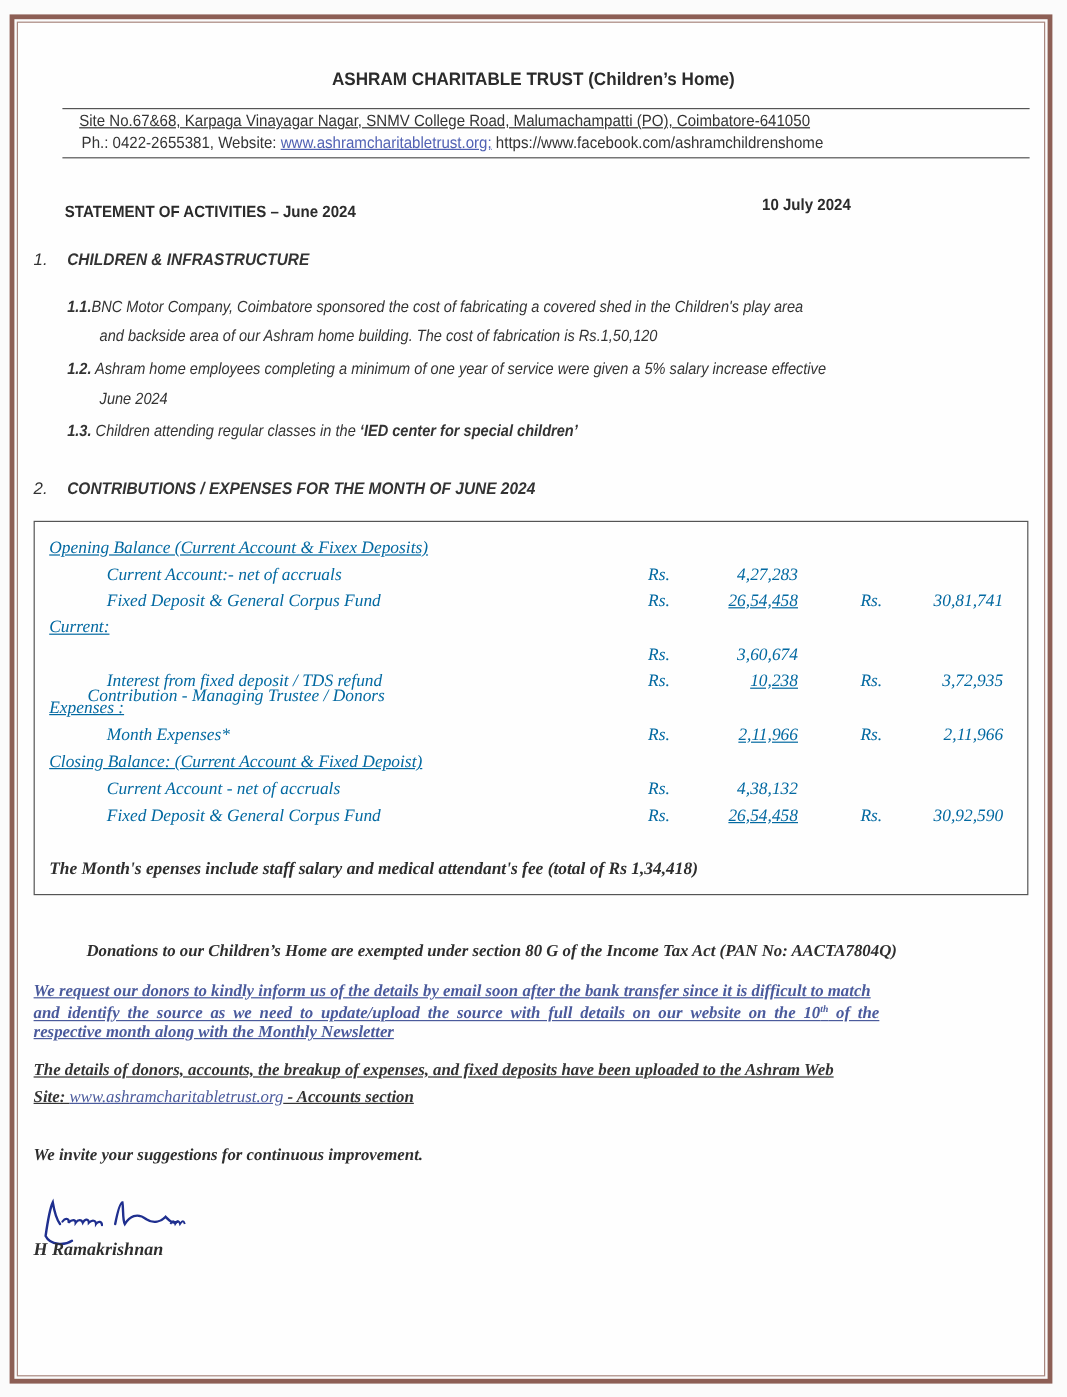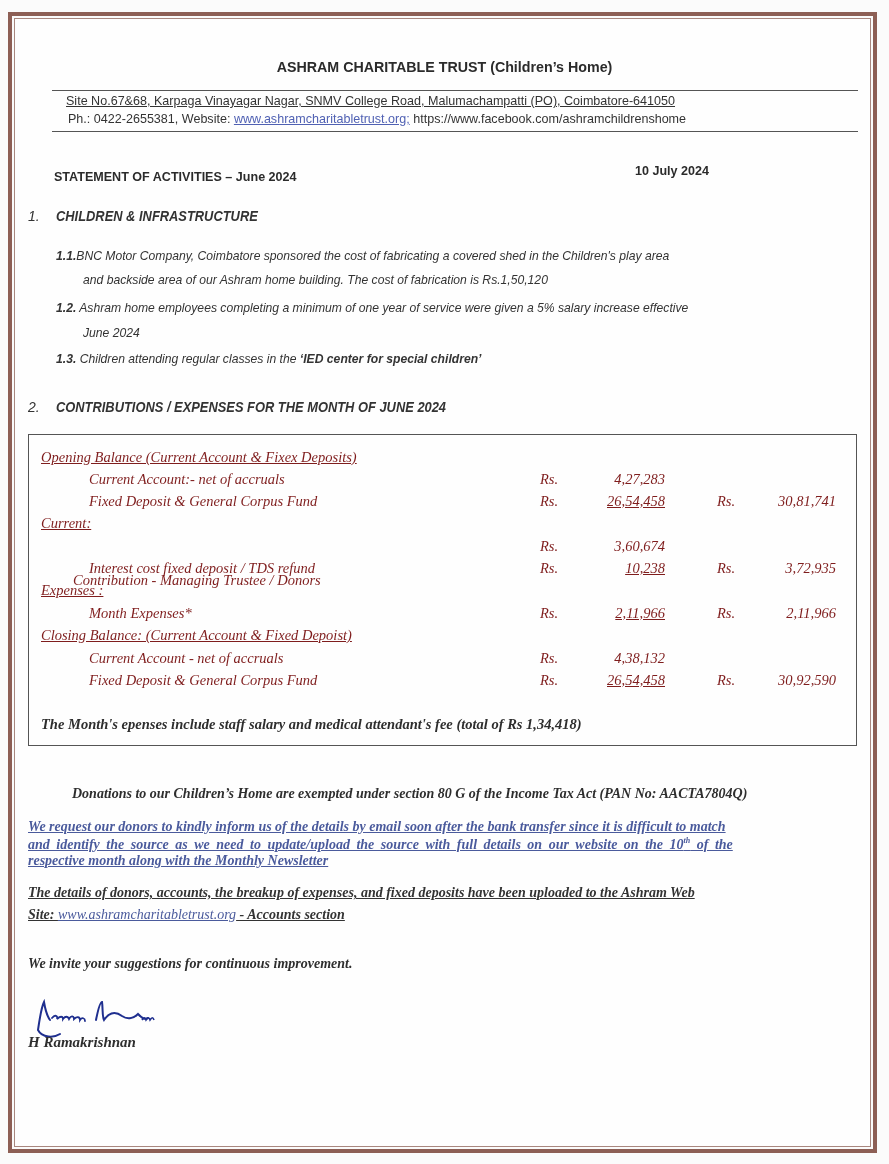--- a/index.html
+++ b/index.html
@@ -27,21 +27,21 @@
   .link-blue { color: #5061b3; text-decoration: underline; }
   .stmt-title { font-weight: bold; font-size: 13.5px; color: #2b2b2b; transform: scaleX(0.93); transform-origin: left center;}
   .sec-head { font-weight: bold; font-style: italic; font-size: 14px; color: #333; transform: scaleX(0.92); transform-origin: left center;}
   .sec-num { font-style: italic; font-size: 14px; color: #333; }
   .para { font-family: "Liberation Sans", sans-serif; font-style: italic; font-size: 13.5px; color: #333; transform: scaleX(0.9); transform-origin: left center; }
   .para b { font-weight: bold; }
   .tbl-box {
     position: absolute; left: 28px; top: 434px; width: 829px; height: 312px;
     border: 1.5px solid #555; box-sizing: border-box;
   }
-  .serif-it { font-family: "Liberation Serif", serif; font-style: italic; font-size: 14.5px; color: #7f1d1d; }
+  .serif-it { font-family: "Liberation Serif", serif; font-style: italic; font-size: 14.5px; color: #0369a1; }
   .serif-it.u { text-decoration: underline; }
   .num { text-align: right; }
   .boldserif { font-family: "Liberation Serif", serif; font-style: italic; font-weight: bold; font-size: 14.5px; color: #2e2e2e; }
   .blue-u { color: #4a5a9c; text-decoration: underline; }
   .dark-u { color: #333; text-decoration: underline; }
   .sig-name { font-family: "Liberation Serif", serif; font-style: italic; font-weight: bold; font-size: 15px; color: #2e2e2e; }
   sup { font-size: 8px; }
 </style>
 </head>
 <body>
@@ -83,21 +83,21 @@
 <div class="abs serif-it" style="left:540px; top:493px;">Rs.</div>
 <div class="abs serif-it num u" style="left:560px; width:105px; top:493px;">26,54,458</div>
 <div class="abs serif-it" style="left:717px; top:493px;">Rs.</div>
 <div class="abs serif-it num" style="left:730px; width:106px; top:493px;">30,81,741</div>
 
 <div class="abs serif-it u" style="left:41px; top:515px;">Current:</div>
 <div class="abs serif-it" style="left:73px; top:538px;margin-top:34px;">Contribution - Managing Trustee / Donors</div>
 <div class="abs serif-it" style="left:540px; top:538px;">Rs.</div>
 <div class="abs serif-it num" style="left:560px; width:105px; top:538px;">3,60,674</div>
 
-<div class="abs serif-it" style="left:89px; top:560px;">Interest cost fixed deposit / TDS refund</div>
+<div class="abs serif-it" style="left:89px; top:560px;">Interest from fixed deposit / TDS refund</div>
 <div class="abs serif-it" style="left:540px; top:560px;">Rs.</div>
 <div class="abs serif-it num u" style="left:560px; width:105px; top:560px;">10,238</div>
 <div class="abs serif-it" style="left:717px; top:560px;">Rs.</div>
 <div class="abs serif-it num" style="left:730px; width:106px; top:560px;">3,72,935</div>
 
 <div class="abs serif-it u" style="left:41px; top:582px;">Expenses :</div>
 <div class="abs serif-it" style="left:89px; top:605px;">Month Expenses*</div>
 <div class="abs serif-it" style="left:540px; top:605px;">Rs.</div>
 <div class="abs serif-it num u" style="left:560px; width:105px; top:605px;">2,11,966</div>
 <div class="abs serif-it" style="left:717px; top:605px;">Rs.</div>

